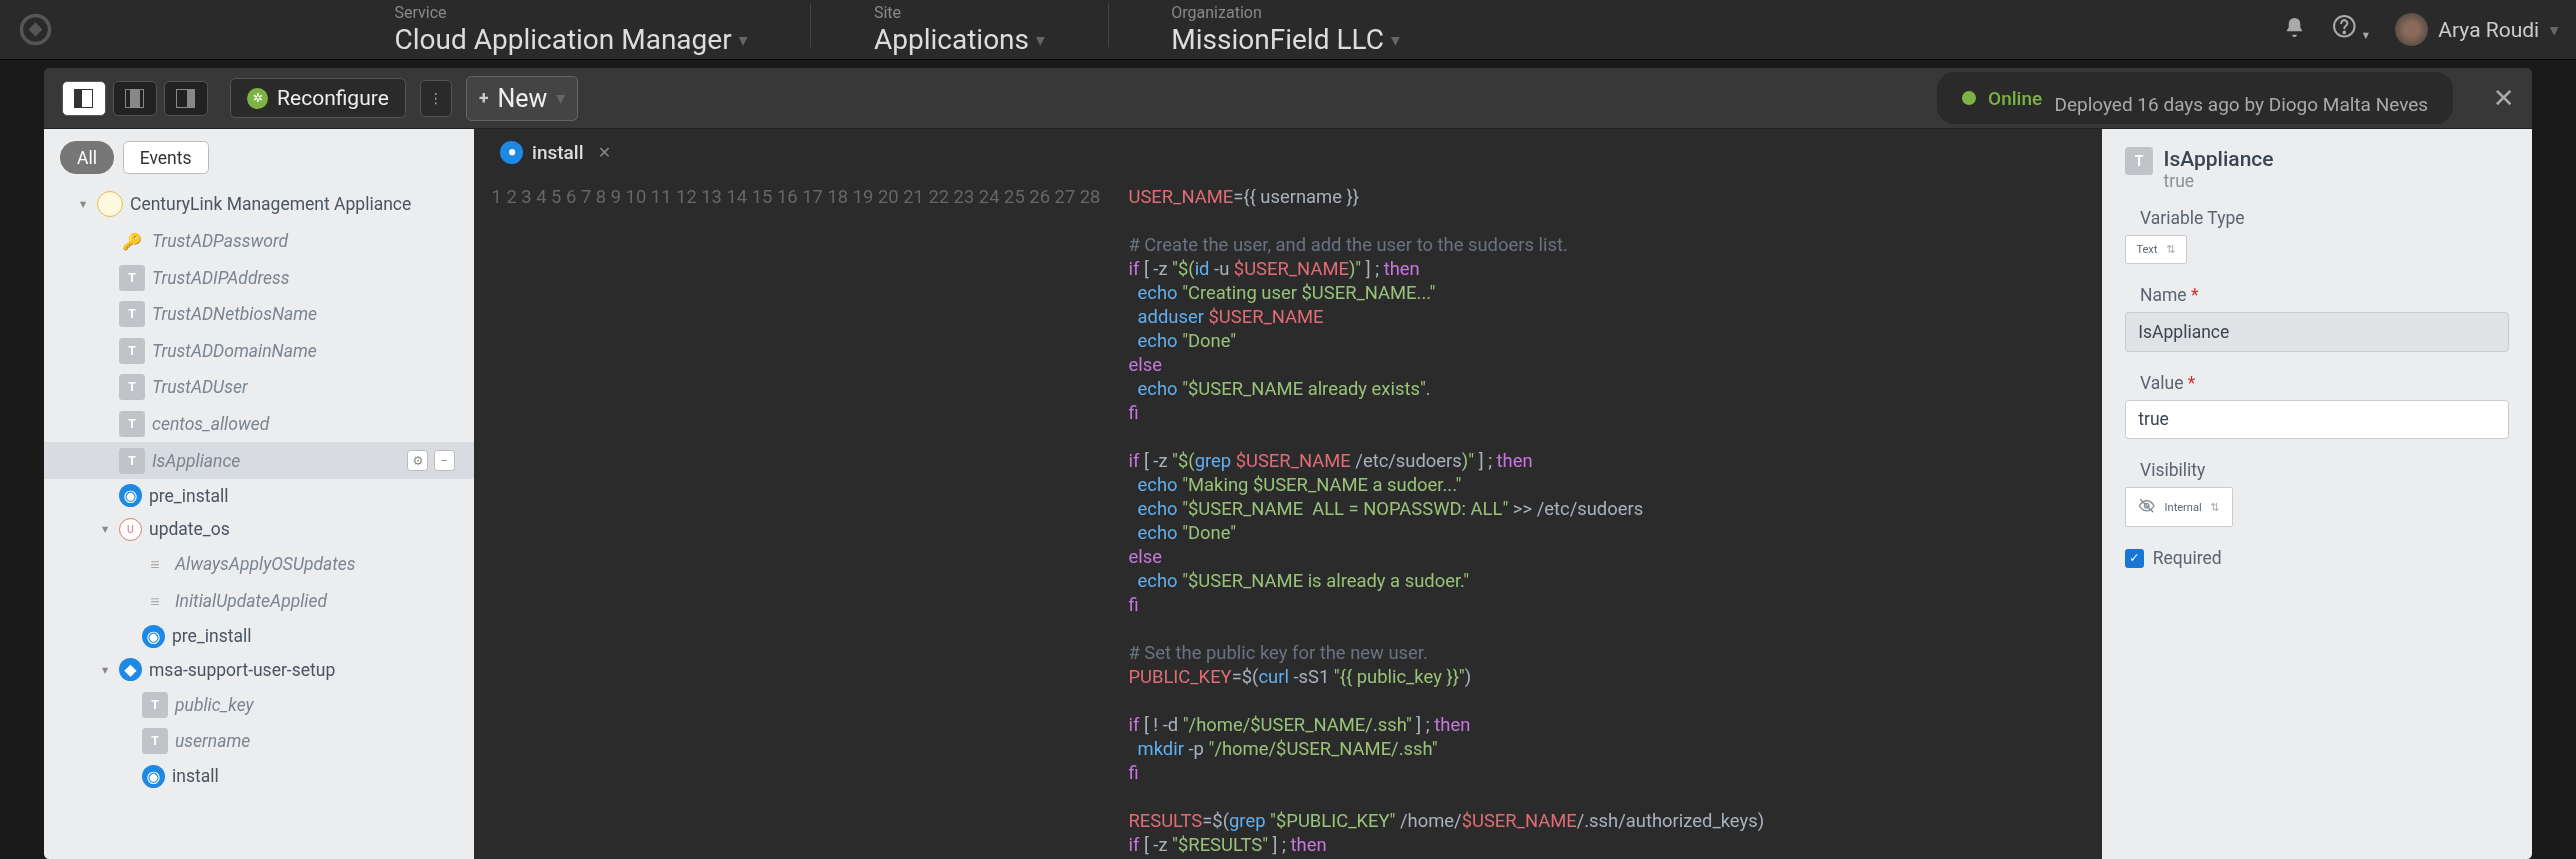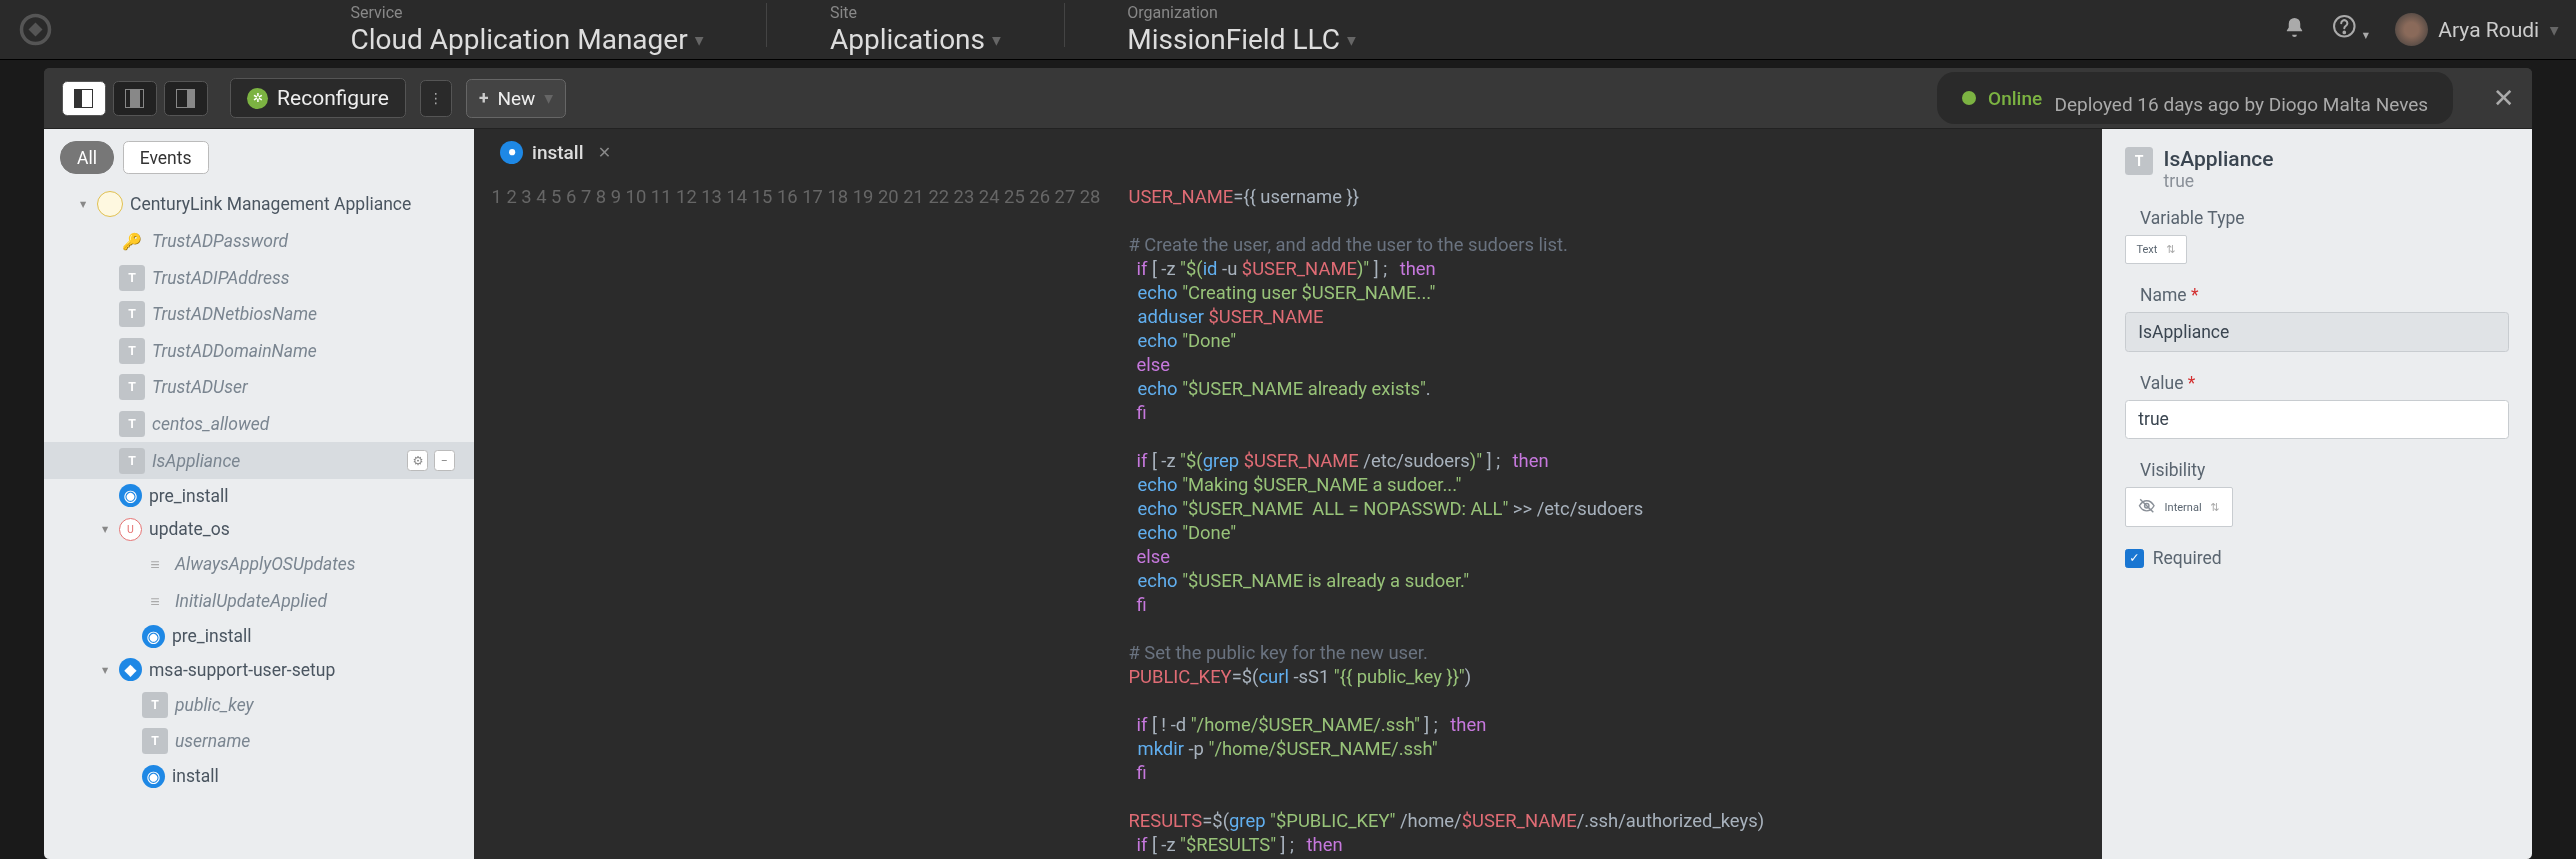--- a/index.html
+++ b/index.html
@@ -1,20 +1,20 @@
 <!DOCTYPE html>
 <html style="font-size:14px"><head>
 <meta charset="utf-8">
 <style>
 * { margin: 0; padding: 0; box-sizing: border-box; font-family: -apple-system, BlinkMacSystemFont, "Segoe UI", Roboto, sans-serif; }
 body { background: #1a1a1a; color: #ccc; overflow: hidden; }
 
 .topbar { height: 60px; background: #2a2a2a; display: flex; align-items: center; padding: 0 17.5px; border-bottom: 0.9px solid #000; }
 .logo { width: 35px; height: 35px; margin-right: 298px; }
-.bc-group { display: flex; align-items: flex-start; gap: 54px; }
+.bc-group { display: flex; align-items: flex-start; gap: 54px; margin-left: 44px; }
 .bc-item { display: flex; flex-direction: column; }
 .bc-label { font-size: 16px; color: #888; margin-bottom: 1.8px; }
 .bc-value { font-size: 28px; color: #ddd; display: flex; align-items: center; gap: 7px; }
 .bc-caret { color: #666; font-size: 17.5px; }
 .bc-sep { width: 0.9px; height: 44px; background: #444; margin: 0 8.8px; }
 .topbar-right { margin-left: auto; display: flex; align-items: center; gap: 26px; }
 .top-icon { color: #aaa; font-size: 26px; cursor: pointer; }
 .user-area { display: flex; align-items: center; gap: 10.5px; cursor: pointer; }
 .avatar { width: 33px; height: 33px; border-radius: 50%; background: radial-gradient(circle, #8a6a5a 30%, #3a3a3a); }
 .username { font-size: 21px; color: #ccc; }
@@ -29,21 +29,21 @@
 .vt-left .vt-glyph::before { content:''; position:absolute; left:0; top:0; bottom:0; width:7px; background:#333; }
 .vt-btn.active.vt-left .vt-glyph::before { background:#333; }
 .vt-mid .vt-glyph::before { content:''; position:absolute; left:3.5px; right:3.5px; top:0; bottom:0; background:#888; }
 .vt-right .vt-glyph::before { content:''; position:absolute; right:0; top:0; bottom:0; width:7px; background:#888; }
 .reconfigure-btn { display: flex; align-items: center; gap: 8.8px; background: #2a2a2a; border: 0.9px solid #555; border-radius: 5.3px; padding: 7px 16px; cursor: pointer; margin-left: 8.8px; }
 .reconf-icon { width: 21px; height: 21px; border-radius: 50%; background: #7cb342; display:flex; align-items:center; justify-content:center; color:#fff; font-size:12.3px; }
 .reconf-label { font-size: 21px; color: #eee; }
 .more-btn { width: 32px; height: 37px; background: #2a2a2a; border: 0.9px solid #555; border-radius: 5.3px; display:flex; align-items:center; justify-content:center; color:#aaa; cursor:pointer; }
 .new-btn { display:flex; align-items:center; gap:8.8px; background:#444; border:0.9px solid #666; border-radius:5.3px; padding:7px 12.3px; cursor:pointer; }
 .plus-icon { color:#ccc; font-size:17.5px; font-weight:bold; }
-.new-label { color:#eee; font-size:19px; }
+.new-label { color:#eee; font-size:25px; }
 .status-pill { margin-left: auto; background: #2a2a2a; border-radius: 17.5px; padding: 8.8px 24.6px; display:flex; align-items:center; gap:12.3px; }
 .status-dot { width:14px; height:14px; border-radius:50%; background:#7cb342; }
 .status-text { color:#7cb342; font-size:19px; font-weight:500; }
 .deploy-text { color:#aaa; font-size:19px;margin-top:12px; }
 .close-x { font-size:26px; color:#aaa; cursor:pointer; margin-left:26px; }
 
 .panel-body { flex:1; display:flex; overflow:hidden; }
 
 .left-col { width: 430px; background:#ebedef; display:flex; flex-direction:column; overflow:hidden; }
 .filter-row { padding: 12.3px 16px; display:flex; gap:8.8px; }
@@ -69,21 +69,21 @@
 
 .mid-col { flex:1; background:#2b2b2b; display:flex; flex-direction:column; overflow:hidden; }
 .tab-bar { height:47px; display:flex; align-items:center; padding:0 17.5px; gap:8.8px; }
 .tab { display:flex; align-items:center; gap:8.8px; padding:5.3px 8.8px; }
 .tab-icon { width:23px; height:23px; background:#1e88e5; border-radius:50%; display:flex; align-items:center; justify-content:center; color:#fff; }
 .tab-label { color:#ddd; font-size:19px; font-weight:500; }
 .tab-close { color:#888; font-size:16px; cursor:pointer; margin-left:5.3px; }
 .editor { flex:1; display:flex; font-family: "Menlo","Consolas",monospace; font-size:18.4px; line-height:24px; overflow:auto; }
 .gutter { background:#2b2b2b; color:#666; text-align:right; padding:8.8px 10.5px 8.8px 17.5px; user-select:none; }
 .code { padding:8.8px 17.5px; white-space:pre; color:#a8b2bd; }
-.kw { color:#c678dd;margin-left:8px; } .str { color:#98c379; } .var { color:#e06c75; } .cmt { color:#6a7380; } .fn { color:#61afef; }
+.kw { color:#c678dd; } .str { color:#98c379; } .var { color:#e06c75; } .cmt { color:#6a7380; } .fn { color:#61afef; }
 
 .right-col { width:430px; background:#ebedef; padding:17.5px 23px; overflow:auto; }
 .prop-head { display:flex; align-items:flex-start; gap:10.5px; margin-bottom:17.5px; }
 .prop-icon { width:28px; height:28px; background:#c0c4c8; color:#fff; border-radius:3.5px; display:flex; align-items:center; justify-content:center; font-weight:bold; font-size:14px; }
 .prop-title { font-size:21px; color:#3a4550; font-weight:500; }
 .prop-sub { font-size:17.5px; color:#8a9098; }
 .field { margin-bottom:21px; }
 .flabel { font-size:17.5px; color:#5a6570; margin-bottom:7px; display:block;margin-left:15px; }
 .req { color:#d32f2f; }
 .finput { width:100%; padding:8.8px 12.3px; font-size:17.5px; border:0.9px solid #c8ccd0; border-radius:3.5px; background:#fff; color:#3a4550; }

